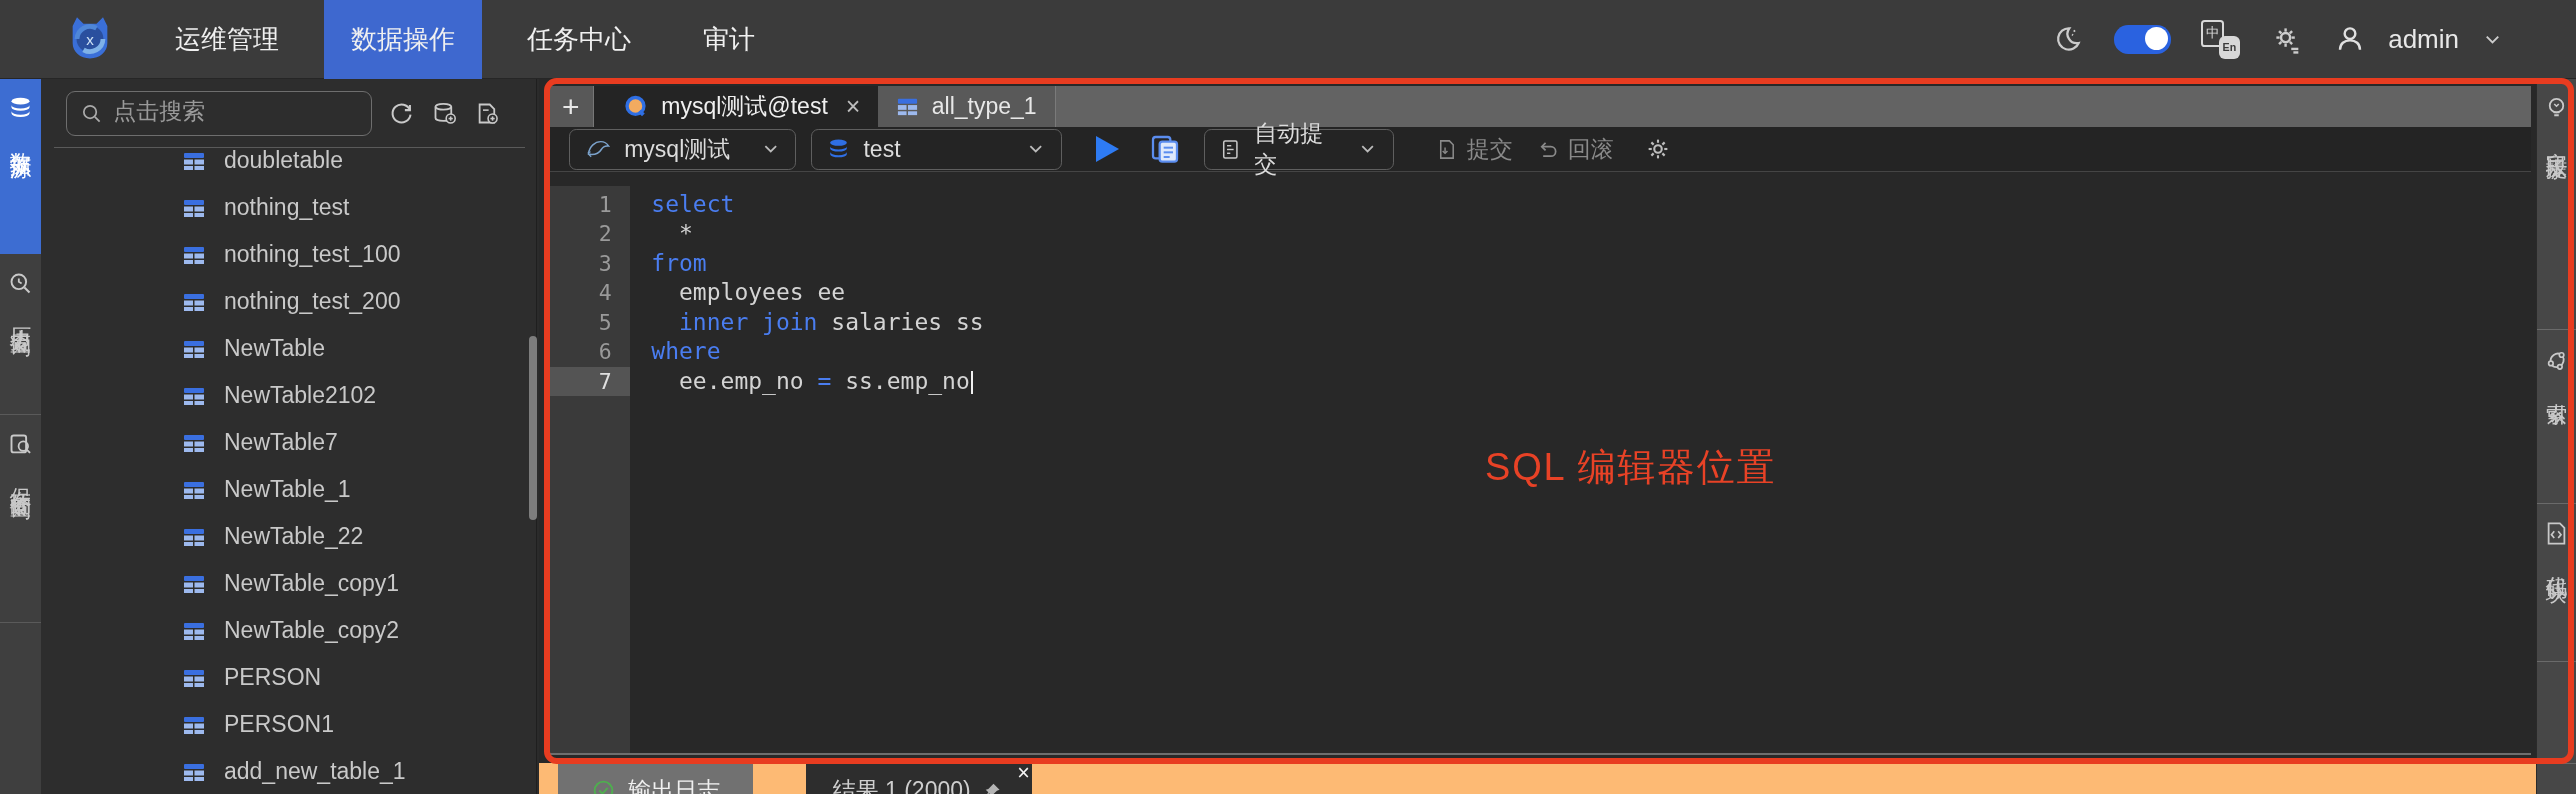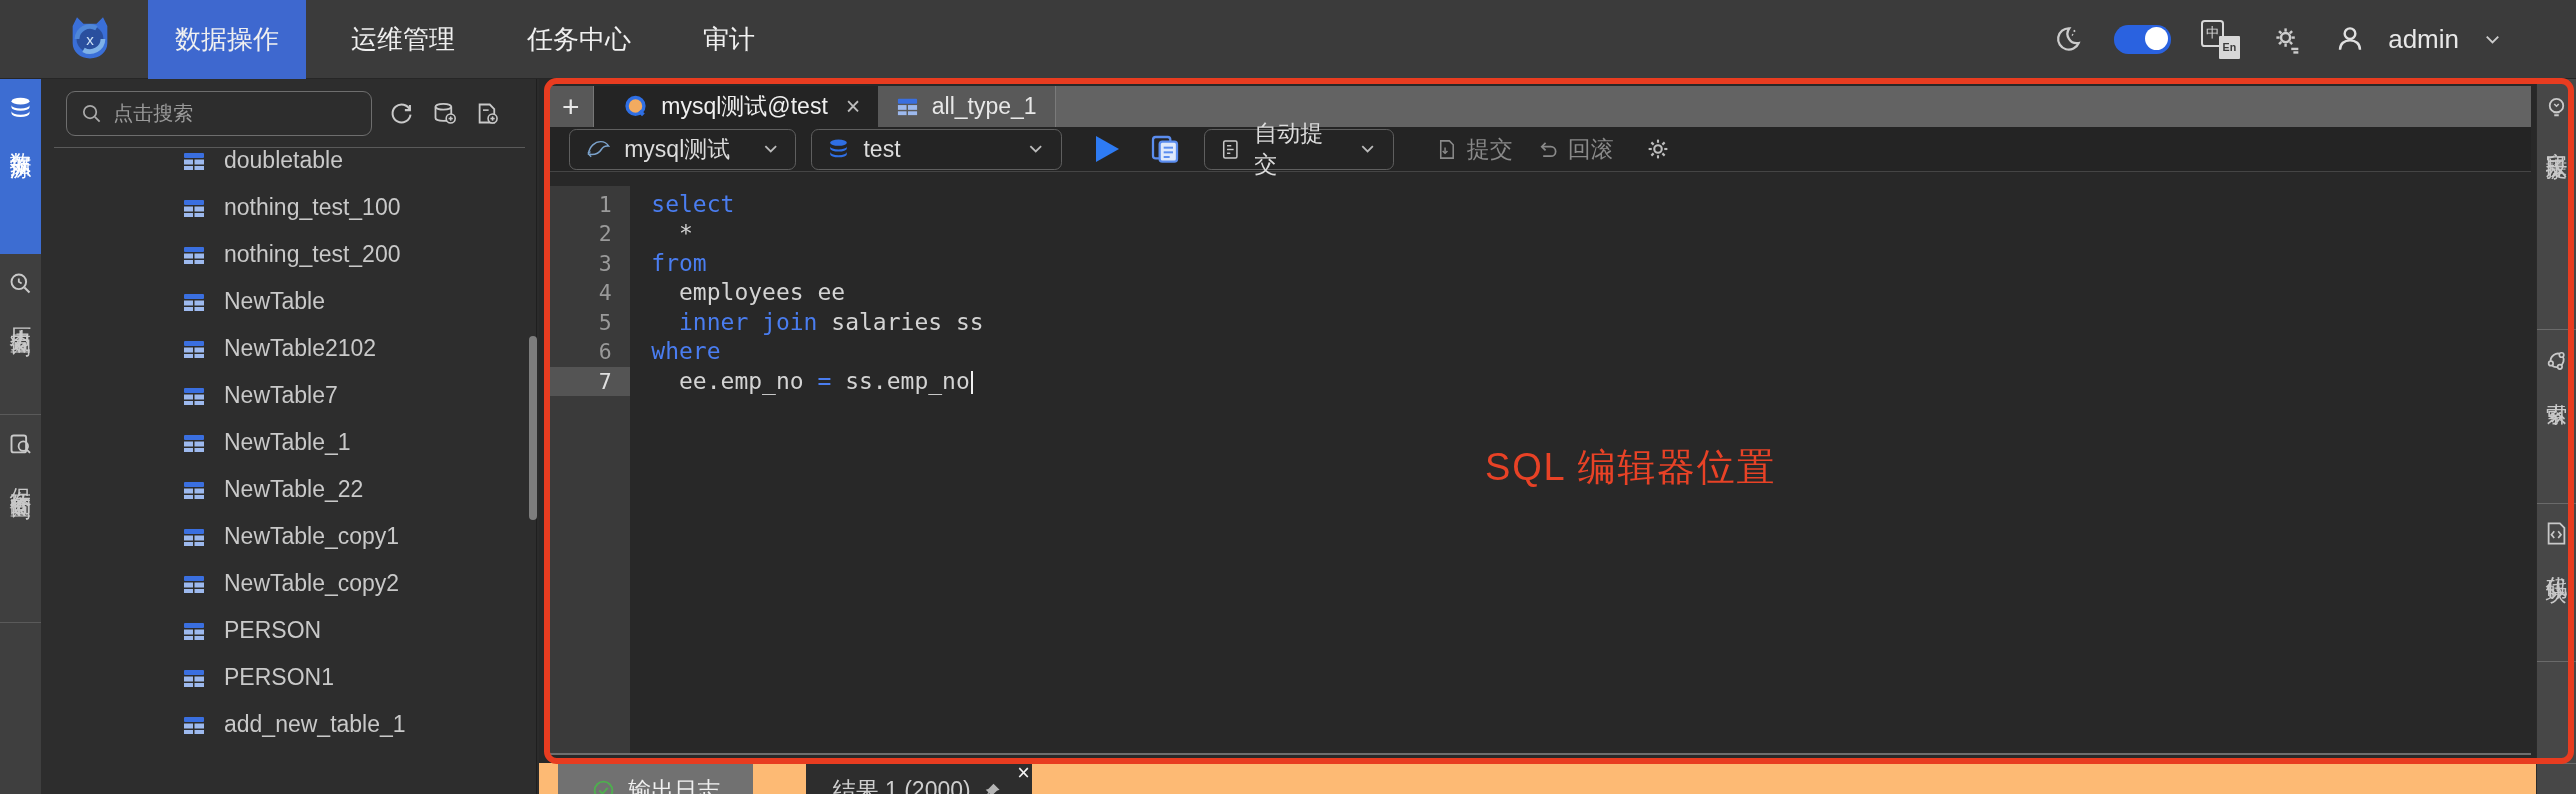--- a/index.html
+++ b/index.html
@@ -15,36 +15,36 @@
   #navbar { left:0; top:0; width:2576px; height:79px; background:#3b3b3b; display:flex; align-items:center; border-bottom:1.8px solid #262626;}
   #logo { width:52px; height:52px; margin-left:64px; }
   #nav-items { display:flex; height:79px; margin-left:32px; }
   .nav-item { height:79px; display:flex; align-items:center; padding:0 27px; font-size:26px; color:#f0f0f0; margin-right:18px; cursor:pointer;}
   .nav-item.active { background:#3e68cf; }
   #nav-right { margin-left:auto; display:flex; align-items:center; gap:30px; margin-right:72px; }
   #theme-toggle { width:57px; height:29px; border-radius:14.3px; background:#2a62e0; position:relative; }
   #theme-toggle .knob { position:absolute; right:2.7px; top:2.7px; width:23px; height:23px; border-radius:50%; background:#fff; }
   #lang-switch { position:relative; width:39px; height:39px; }
   #lang-switch .zh { position:absolute; left:0; top:0; width:23px; height:27px; border:2.2px solid #d8d8d8; border-radius:3.6px; background:#3b3b3b; color:#d8d8d8; font-size:13.4px; display:flex; align-items:center; justify-content:center;}
-  #lang-switch .en { position:absolute; right:0; bottom:0; width:21.5px; height:23px; background:#d8d8d8; border-radius:1px; color:#3b3b3b; font-size:10.7px; display:flex; align-items:center; justify-content:center; font-weight:bold;}
+  #lang-switch .en { position:absolute; right:0; bottom:0; width:21.5px; height:23px; background:#d8d8d8; border-radius:6px; color:#3b3b3b; font-size:10.7px; display:flex; align-items:center; justify-content:center; font-weight:bold;}
   #user-box { display:flex; align-items:center; gap:22px; font-size:26px; color:#e8e8e8; }
 
   
   #left-rail { left:0; top:79px; width:41px; height:716px; background:#3f3f3f; }
   .rail-sec { display:flex; flex-direction:column; align-items:center; border-bottom:0.9px solid #5a5a5a; color:#c9c9c9; }
   .rail-sec.active { background:#3d6dd2; color:#fff; border-bottom:none; }
   .v-label { writing-mode:vertical-rl; text-orientation:upright; font-size:21.5px; letter-spacing:2.7px; margin-top:12.5px; }
   .rail-chevron { font-size:23px; margin-top:12.5px; color:inherit; }
   .rail-icon { margin-top:16px; }
 
   
   #sidebar { left:41px; top:79px; width:496px; height:716px; background:#2d2d2d; border-right:1.8px solid #1f1f1f; }
   #search-row { position:absolute; left:0; top:0; width:496px; height:68px; display:flex; align-items:center; }
   #search-box { margin-left:25px; width:306px; height:45px; border:1.8px solid #6e6e6e; border-radius:9px; display:flex; align-items:center; gap:10.7px; padding:0 12.5px; background:transparent; }
-  #search-box input { flex:1; background:transparent; border:none; outline:none; color:#f9a8d4; font-size:20px; font-family:Liberation Sans, sans-serif; width:100%; }
+  #search-box input { flex:1; background:transparent; border:none; outline:none; color:#f9a8d4; font-size:23px; font-family:Liberation Mono, monospace; width:100%; }
   #search-box input::placeholder { color:#9a9a9a; }
   .side-tool { margin-left:16px; color:#c9c9c9; }
   #side-divider { position:absolute; left:12.5px; top:68px; width:471px; height:0.9px; background:#5a5a5a; }
   #table-list { position:absolute; left:0; top:69px; width:483px; height:647px; overflow:hidden; }
   #table-list-inner { position:relative; top:-10.7px; }
   .t-row { height:47px; display:flex; align-items:center; padding-left:141px; gap:18px; cursor:pointer; }
   .t-row .row-label { font-size:23px; color:#c9c9c9; white-space:nowrap; }
   #side-scrollbar { position:absolute; left:488px; top:257px; width:8px; height:184px; border-radius:4.5px; background:#7d7d7d; }
 
   
@@ -107,22 +107,22 @@
 
   <header id="navbar" class="abs">
     <svg id="logo" viewBox="0 0 24 24">
       <path d="M4 6 L6 2 L9 5 L15 5 L18 2 L20 6 L20 14 C20 18 16.5 21 12 21 C7.5 21 4 18 4 14 Z" fill="#3a6fd8"></path>
       <circle cx="12" cy="12" r="6.2" fill="#2a4f9e"></circle>
       <path d="M18 12 a6 6 0 0 1 -9 5" stroke="#7fb2e8" stroke-width="2.2" fill="none"></path>
       <path d="M6 12 a6 6 0 0 1 9 -5" stroke="#4f87d8" stroke-width="2.2" fill="none"></path>
       <text x="12" y="14.6" font-size="7" fill="#cfe2f5" text-anchor="middle" font-family="Liberation Sans, sans-serif">x</text>
     </svg>
     <nav id="nav-items">
+        <div class="nav-item">运维管理</div>
         <div class="nav-item active">数据操作</div>
-        <div class="nav-item">运维管理</div>
         <div class="nav-item">任务中心</div>
         <div class="nav-item">审计</div>
       </nav>
     <div id="nav-right">
       <svg width="32" height="32" viewBox="0 0 24 24">
         <path d="M13 4 a8 8 0 1 0 7 11 a7 7 0 0 1 -7 -11 Z" fill="none" stroke="#cccccc" stroke-width="1.7"></path>
         <path d="M16.5 5.5 l0.6 1 M15 8.6 l0.8 0.5" stroke="#cccccc" stroke-width="1.4"></path>
       </svg>
       <div id="theme-toggle">
           <div class="knob"></div>
@@ -224,20 +224,30 @@
     <svg width="24" height="24" viewBox="0 0 24 24">
       <rect x="2" y="4" width="20" height="5" rx="1" fill="#3a6fe0"></rect>
       <rect x="2" y="10.5" width="9" height="5" fill="#9db9ee"></rect>
               <rect x="12.5" y="10.5" width="9.5" height="5" fill="#9db9ee"></rect>
       <rect x="2" y="17" width="9" height="4" fill="#9db9ee"></rect>
               <rect x="12.5" y="17" width="9.5" height="4" fill="#9db9ee"></rect>
     </svg>
     <span class="row-label">doubletable</span>
   </div>
 
+  <div class="t-row">
+    <svg width="24" height="24" viewBox="0 0 24 24">
+      <rect x="2" y="4" width="20" height="5" rx="1" fill="#3a6fe0"></rect>
+      <rect x="2" y="10.5" width="9" height="5" fill="#9db9ee"></rect>
+              <rect x="12.5" y="10.5" width="9.5" height="5" fill="#9db9ee"></rect>
+      <rect x="2" y="17" width="9" height="4" fill="#9db9ee"></rect>
+              <rect x="12.5" y="17" width="9.5" height="4" fill="#9db9ee"></rect>
+    </svg>
+    <span class="row-label">nothing_test</span>
+  </div>
 
   <div class="t-row">
     <svg width="24" height="24" viewBox="0 0 24 24">
       <rect x="2" y="4" width="20" height="5" rx="1" fill="#3a6fe0"></rect>
       <rect x="2" y="10.5" width="9" height="5" fill="#9db9ee"></rect>
               <rect x="12.5" y="10.5" width="9.5" height="5" fill="#9db9ee"></rect>
       <rect x="2" y="17" width="9" height="4" fill="#9db9ee"></rect>
               <rect x="12.5" y="17" width="9.5" height="4" fill="#9db9ee"></rect>
     </svg>
     <span class="row-label">nothing_test_100</span>

